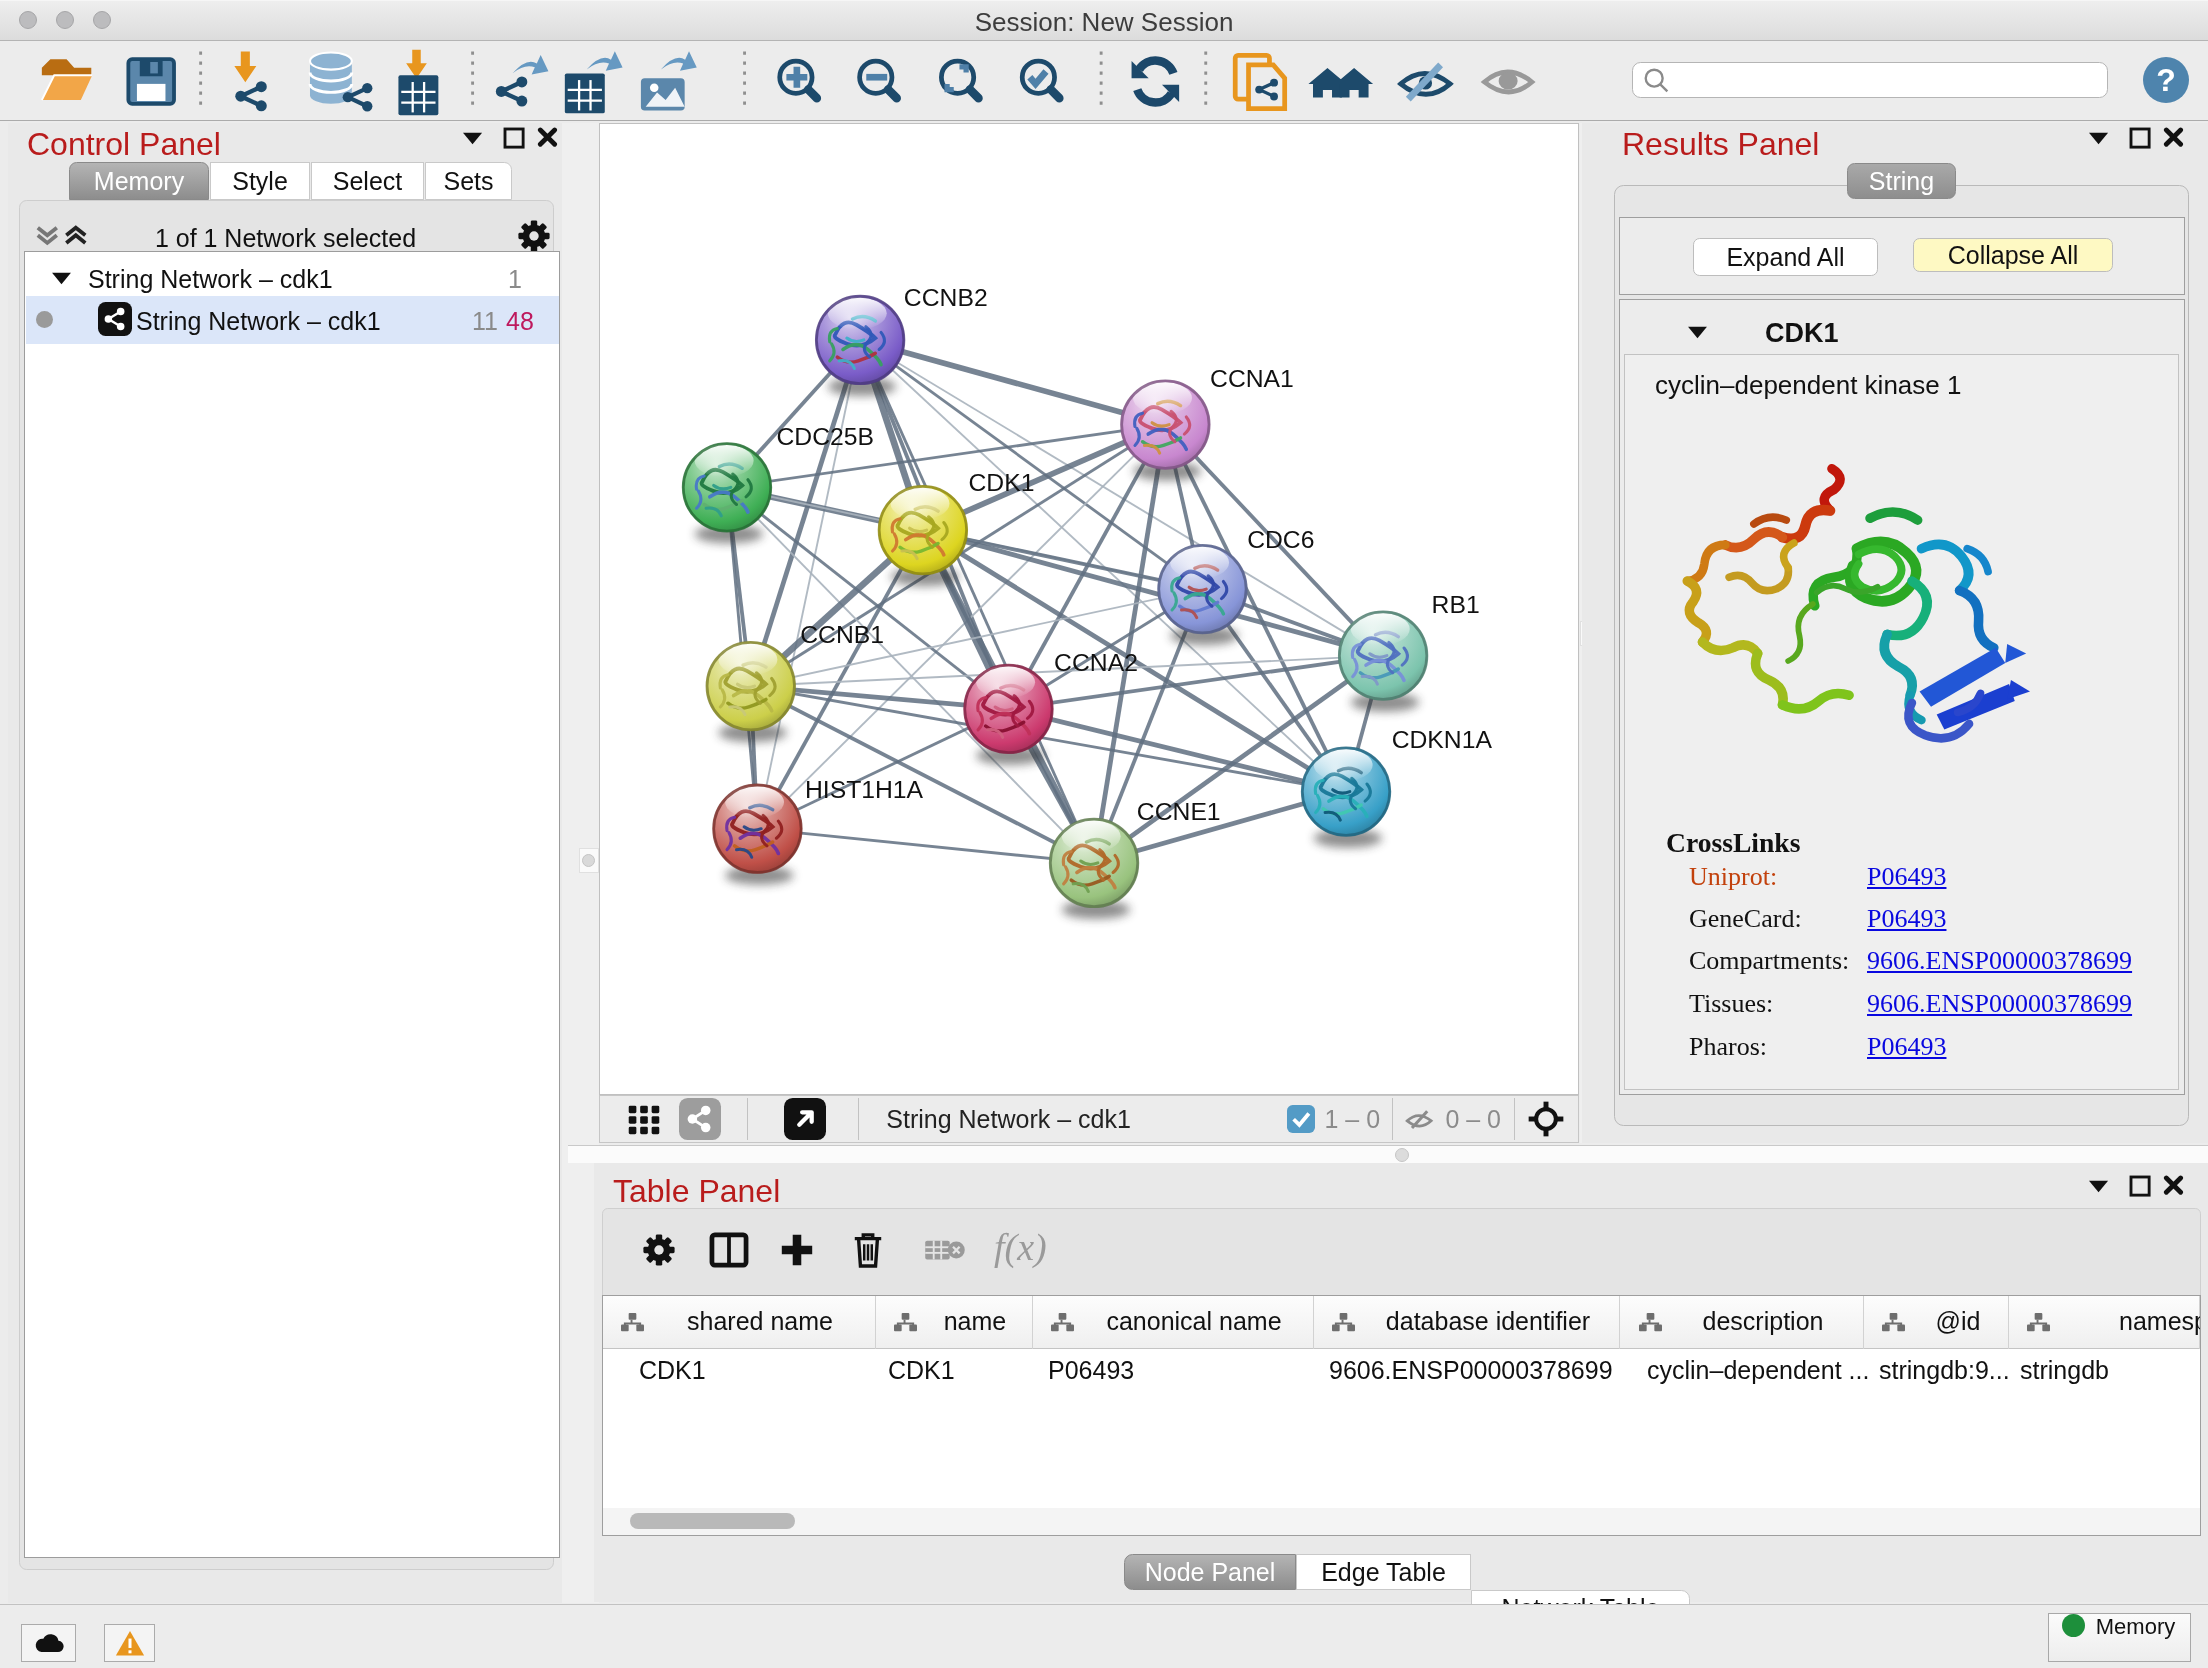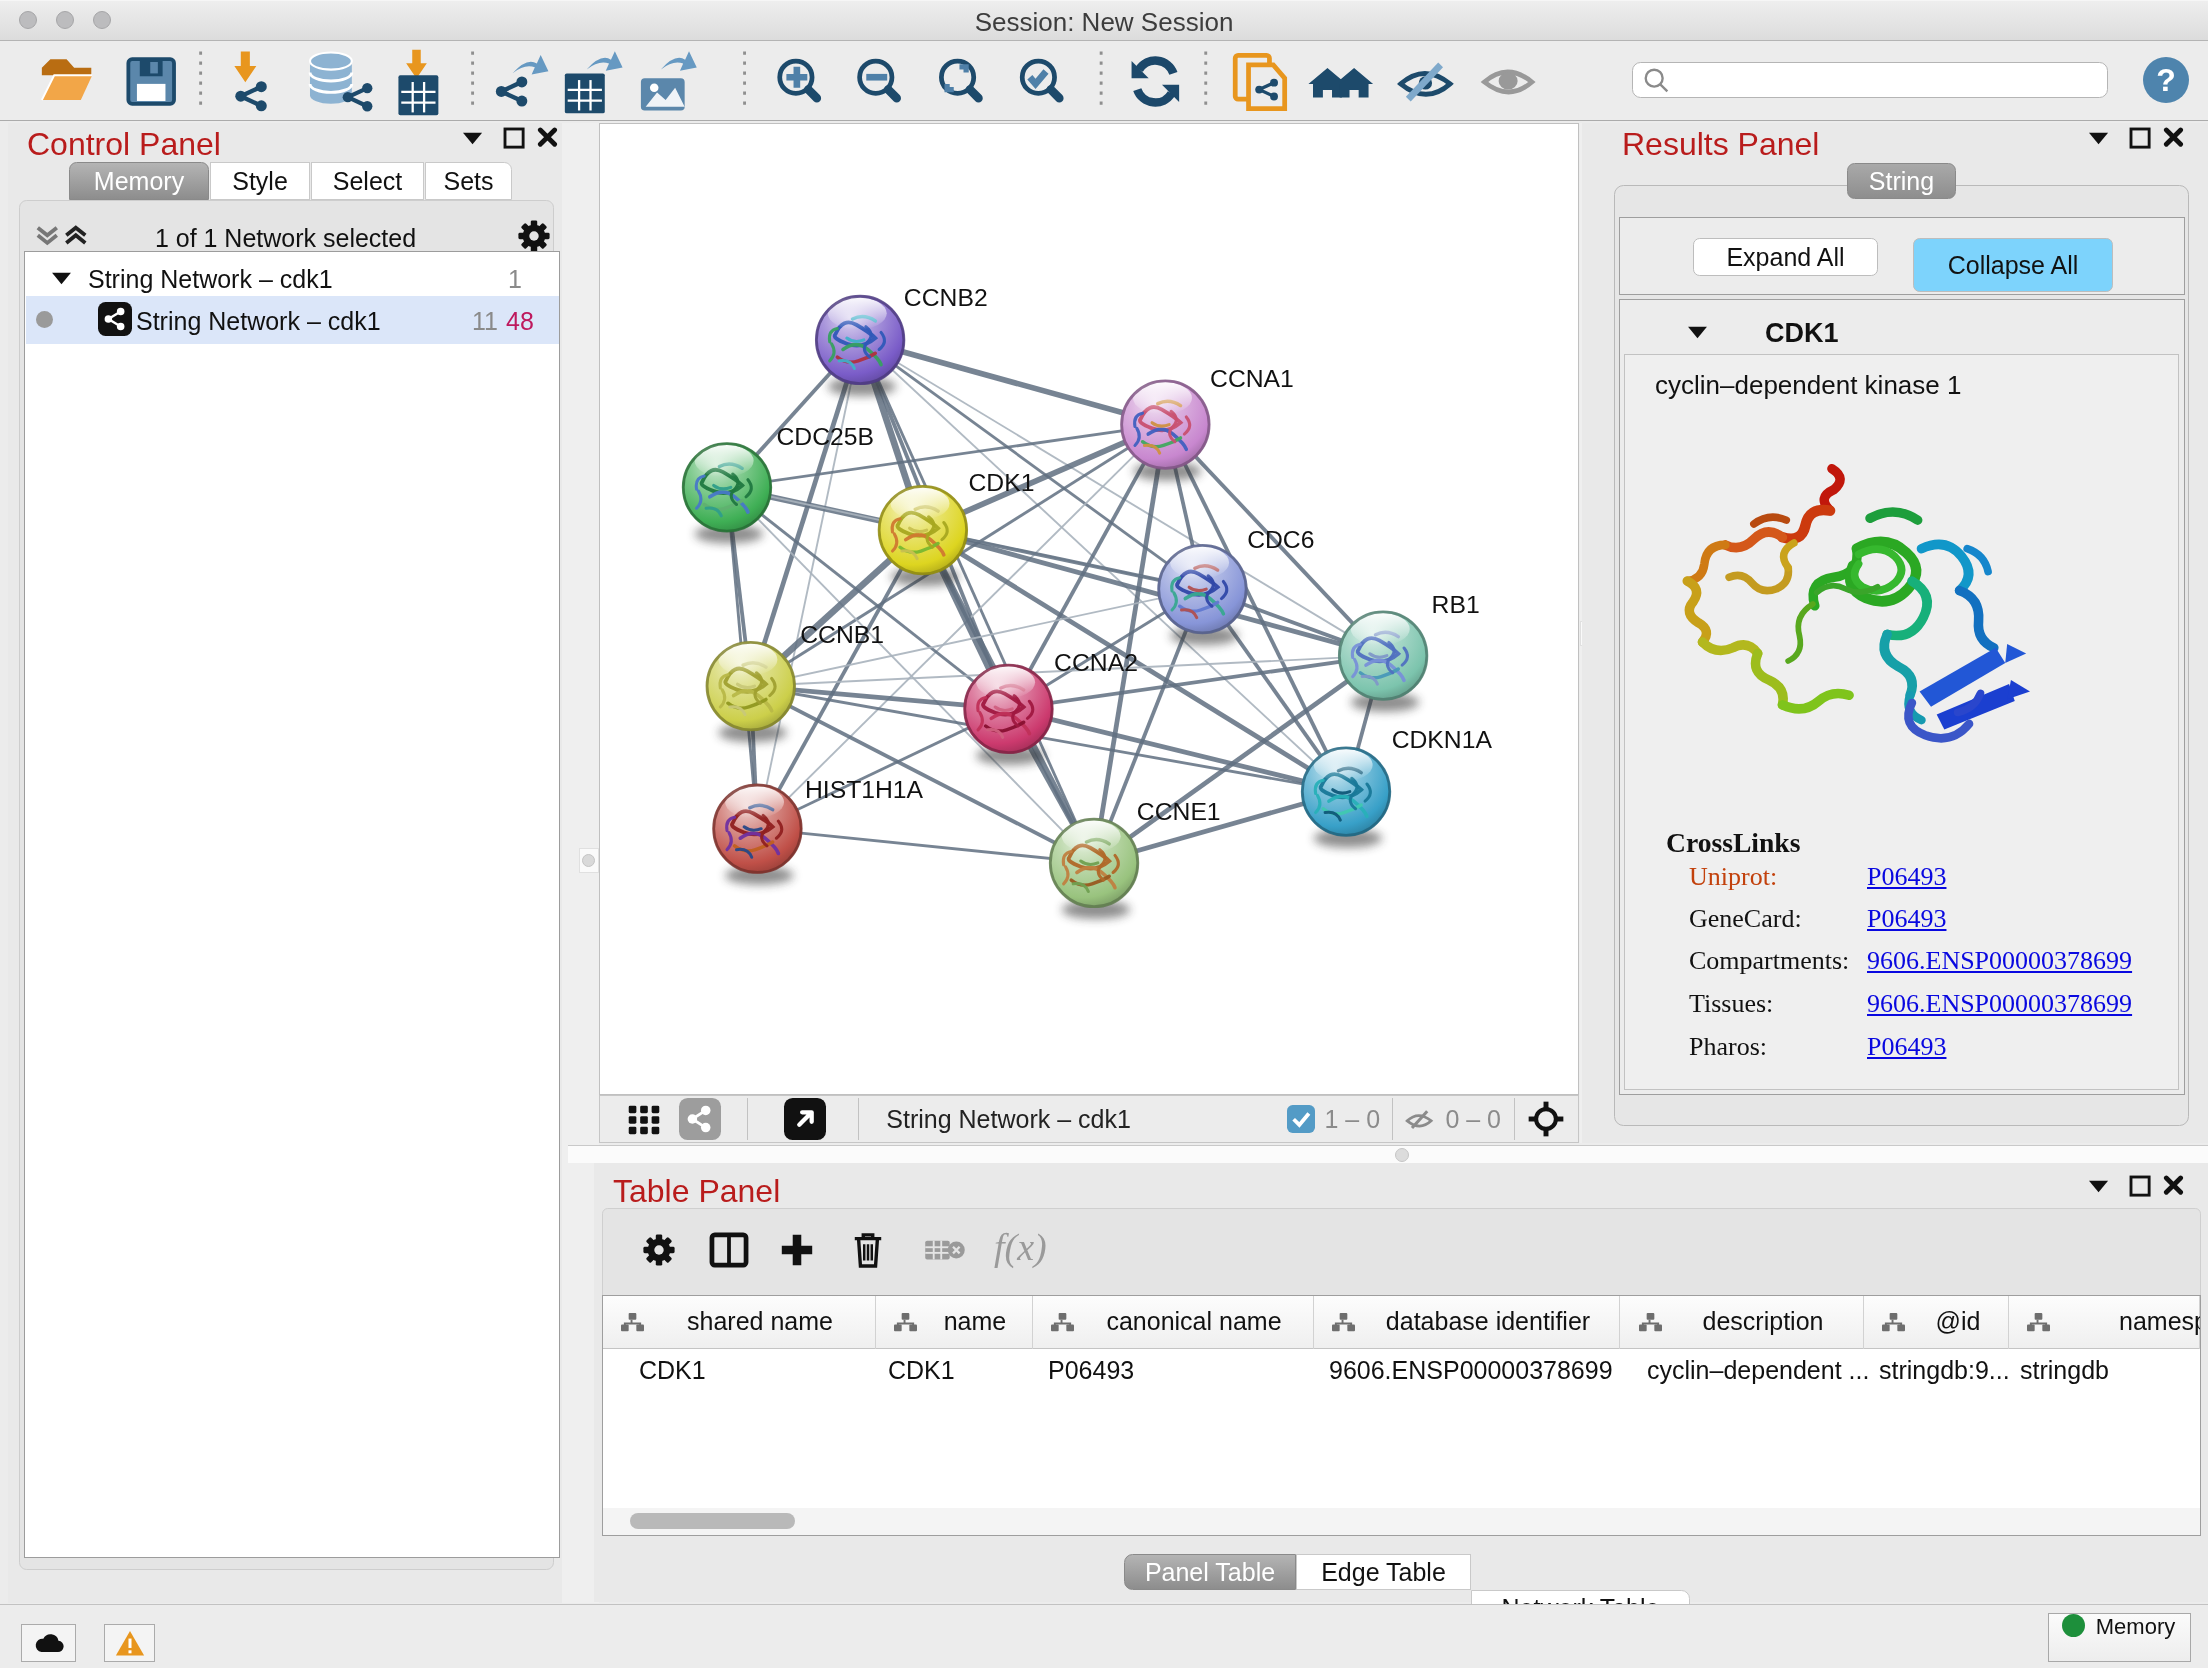--- a/index.html
+++ b/index.html
@@ -551,21 +551,21 @@
 <div class="abs panelhdr" style="left:1622px;top:126px">Results Panel</div>
 <svg class="abs" width="105" height="25" viewBox="0 0 110 26" style="left:2089px;top:127px">
 <polygon points="0,6 20,6 10,18" fill="#111"></polygon>
 <rect x="44" y="2" width="19" height="19" fill="none" stroke="#111" stroke-width="3"></rect>
 <path d="M81,3 L96,18 M96,3 L81,18" stroke="#111" stroke-width="5" stroke-linecap="round"></path>
 </svg>
 <div class="abs" style="left:1614px;top:185px;width:575px;height:941px;background:#e6e6e6;border:1.9px solid #b9b9b9;border-radius:9.5px"></div>
 <div class="abs" style="left:1847px;top:163px;width:109px;height:36px;background:linear-gradient(#a9a9a9,#8e8e8e);border:1px solid #8a8a8a;border-radius:7.6px;color:#fff;font-size:25px;display:flex;align-items:center;justify-content:center">String</div>
 <div class="abs" style="left:1619px;top:217px;width:566px;height:78px;background:#ececec;border:1.9px solid #9e9e9e"></div>
 <div class="abs" style="left:1693px;top:238px;width:185px;height:38px;background:#fff;border:1px solid #bdbdbd;border-radius:6.7px;font-size:25px;color:#111;display:flex;align-items:center;justify-content:center">Expand All</div>
-<div class="abs" style="left:1913px;top:238px;width:200px;height:54px;background:#7dd3fc;border:1px solid #bdbdbd;border-radius:6.7px;font-size:25px;color:#111;display:flex;align-items:center;justify-content:center">Collapse All</div>
+<div class="abs" style="left:1913px;top:238px;width:200px;height:34px;background:#fef9c3;border:1px solid #bdbdbd;border-radius:6.7px;font-size:25px;color:#111;display:flex;align-items:center;justify-content:center">Collapse All</div>
 <div class="abs" style="left:1619px;top:299px;width:566px;height:796px;background:#ececec;border:1.9px solid #9e9e9e"></div>
 <svg class="abs" width="23" height="17" viewBox="0 0 24 18" style="left:1686px;top:324px">
     <polygon points="2,3 22,3 12,15" fill="#111"></polygon>
   </svg>
 <div class="abs" style="left:1765px;top:318px;font-size:27px;font-weight:700;color:#111">CDK1</div>
 <div class="abs" style="left:1624px;top:354px;width:555px;height:736px;background:#efefef;border:1px solid #c2c2c2"></div>
 <div class="abs" style="left:1655px;top:370px;font-size:26px;color:#111">cyclin–dependent kinase 1</div>
 <div class="abs" style="left:1672px;top:463px;width:358px;height:299px">
 <svg width="358" height="299" viewBox="0 0 376 314">
       <path d="M168,6 q16,10 2,22 q-18,8 -4,22" fill="none" stroke="#c1170b" stroke-width="10" stroke-linecap="round"></path>
@@ -738,21 +738,21 @@
 <div style="position:absolute;left:285px;top:5.7px">CDK1</div>
 <div style="position:absolute;left:445px;top:5.7px">P06493</div>
 <div style="position:absolute;left:726px;top:5.7px">9606.ENSP00000378699</div>
 <div style="position:absolute;left:1044px;top:5.7px">cyclin–dependent ...</div>
 <div style="position:absolute;left:1276px;top:5.7px">stringdb:9...</div>
 <div style="position:absolute;left:1417px;top:5.7px">stringdb</div>
 </div>
 <div class="abs" style="left:603px;top:1508px;width:1597px;height:27px;background:#f4f4f4"></div>
 <div class="abs" style="left:630px;top:1513px;width:165px;height:16px;border-radius:8.6px;background:#b9b9b9"></div>
 
-<div class="tab tabsel" style="left:1124px;top:1554px;width:172px;height:36px;border-radius:8.6px 0 0 8.6px">Panel Table</div>
+<div class="tab tabsel" style="left:1124px;top:1554px;width:172px;height:36px;border-radius:8.6px 0 0 8.6px">Node Panel</div>
 <div class="tab" style="left:1296px;top:1554px;width:175px;height:36px">Edge Table</div>
 <div class="tab" style="left:1471px;top:1590px;width:219px;height:36px;border-radius:0 8.6px 8.6px 0">Network Table</div>
 
 <div class="abs" style="left:0;top:1604px;width:2208px;height:65px;background:#ececec;border-top:1px solid #c2c2c2"></div>
 <div class="abs" style="left:21px;top:1624px;width:55px;height:38px;background:#f4f4f4;border:1px solid #ababab;display:flex;align-items:center;justify-content:center">
 <svg width="34" height="25" viewBox="0 0 36 26">
       <path d="M10,22 a7,7 0 1 1 2,-14 a8.5,8.5 0 0 1 16,2 a6,6 0 0 1 -1,12 z" fill="#111"></path>
     </svg>
 </div>
 <div class="abs" style="left:104px;top:1624px;width:51px;height:38px;background:#f4f4f4;border:1px solid #ababab;display:flex;align-items:center;justify-content:center">

